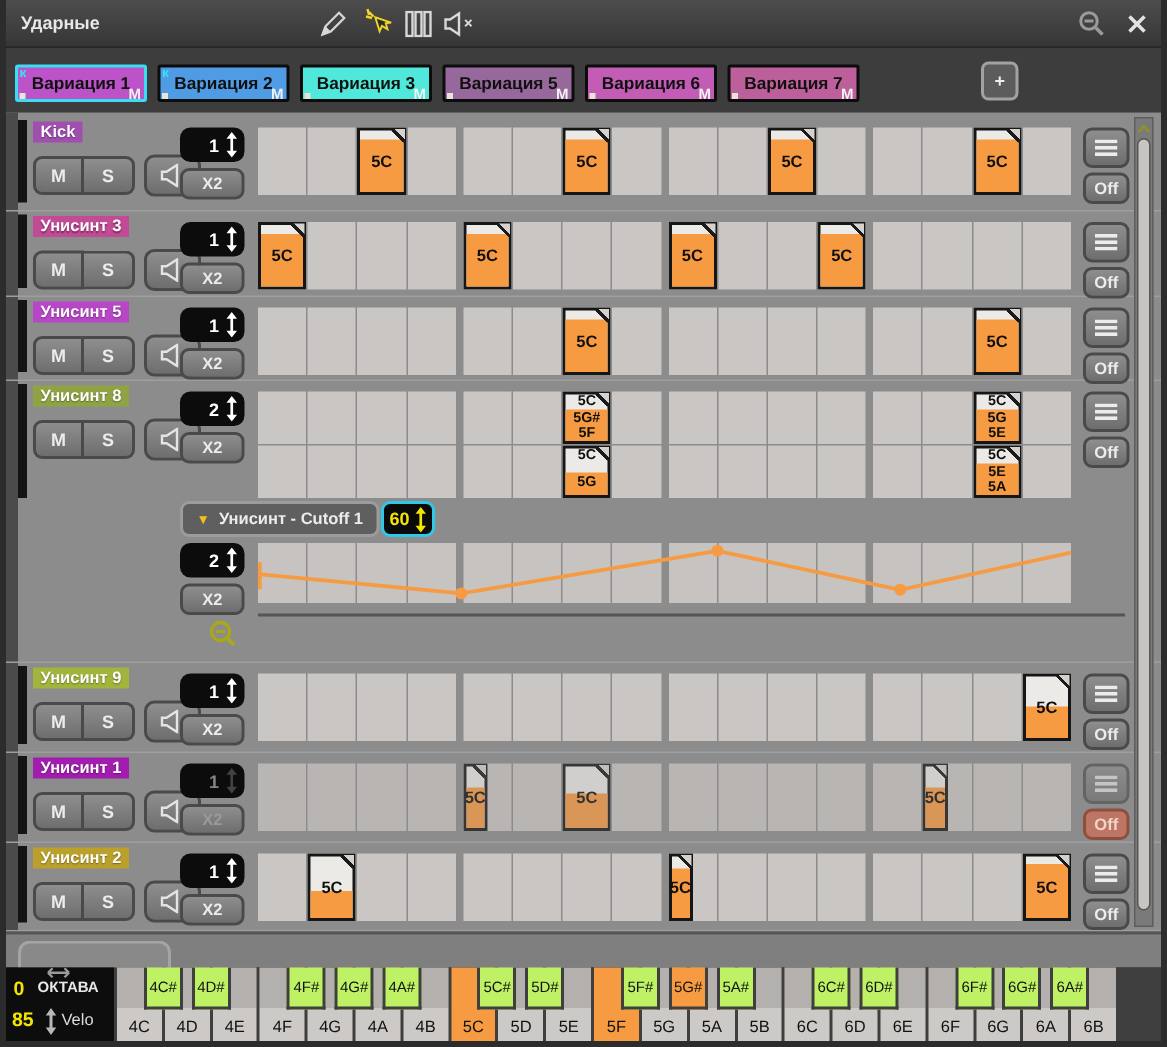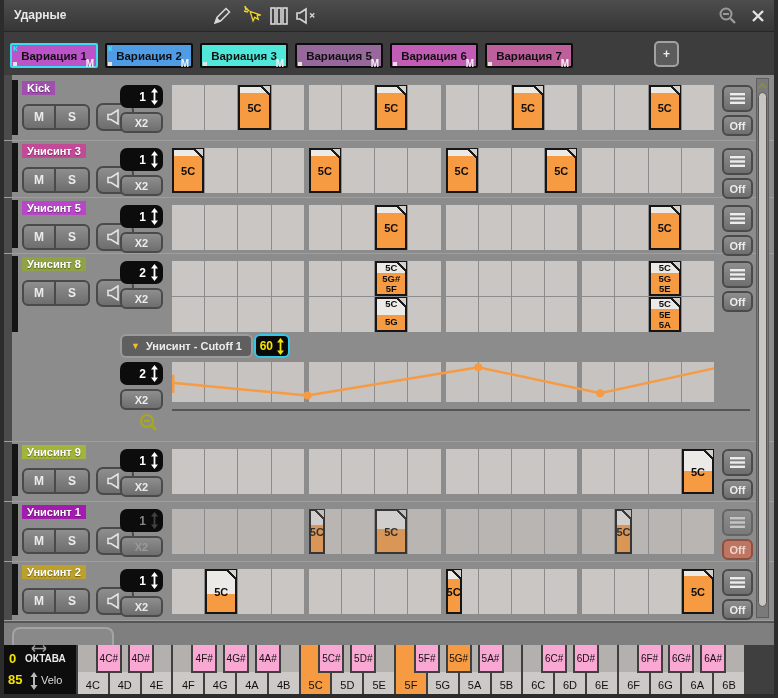--- a/index.html
+++ b/index.html
@@ -93,21 +93,21 @@
   .octval{position:absolute;left:5px;top:6px;color:#f4e400;font-size:13px;font-weight:bold;}
   .octlbl{position:absolute;left:21px;top:8px;font-size:10px;font-weight:bold;color:#e8e8e8;}
   .veloval{position:absolute;left:4px;top:27px;color:#f4e400;font-size:13px;font-weight:bold;}
   .velolbl{position:absolute;left:37px;top:29px;font-size:11px;font-weight:normal;color:#dcdcdc;}
   .keys{position:absolute;left:74px;top:0;width:668px;height:49px;}
   .wkey{position:absolute;top:0;height:49px;background:#ccc9c6;cursor:pointer;}
   .wkey::before{content:"";position:absolute;left:0;right:0;top:0;height:55%;background:rgba(50,50,50,.16);}
   .wkey.hl{background:#f79b42;}
   .wkey.hl::before{display:none;}
   .wklbl{position:absolute;bottom:3px;width:100%;text-align:center;font-size:11px;color:#111;}
-  .bkey{position:absolute;top:0;width:26px;height:28px;background:#f9a8d4;border:2px solid #3f3f3f;border-top:none;
+  .bkey{position:absolute;top:0;width:26px;height:28px;background:#bef264;border:2px solid #3f3f3f;border-top:none;
     display:flex;align-items:center;justify-content:center;font-size:10px;color:#111;cursor:pointer;}
   .bkey.hl{background:#f79b42;}
 </style>
 </head>
 <body>
 
 <div class="window">
  <div class="inner">
 
   <div class="titlebar">

